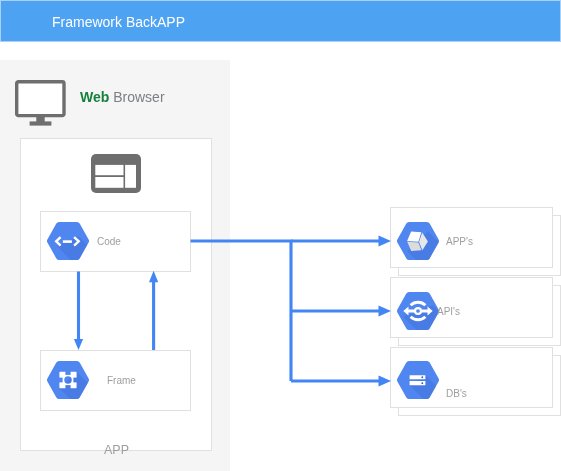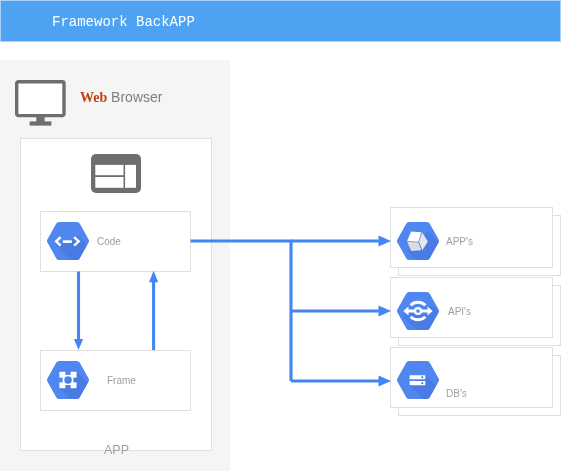--- a/index.html
+++ b/index.html
@@ -2,34 +2,34 @@
 <html><head>
 <meta charset="utf-8">
 <title>Framework BackAPP</title>
 <style>
   html,body{margin:0;padding:0;background:#ffffff;}
   body{width:561px;height:471px;font-family:"Liberation Sans",sans-serif;overflow:hidden;}
   #stage{position:relative;width:561px;height:471px;background:#ffffff;}
 
   
   .hdr{position:absolute;left:0px;top:0px;width:561px;height:42px;background:#4da2f2;border:1.3px solid #abd0fa;box-sizing:border-box;}
-  .hdr-title{position:absolute;left:52px;top:15px;font-size:14px;line-height:15px;color:#ffffff;white-space:nowrap;font-family:Liberation Mono, monospace;}
+  .hdr-title{position:absolute;left:52px;top:15px;font-size:14px;line-height:15px;color:#ffffff;white-space:nowrap;}
 
   
   .panel{position:absolute;left:0;top:60px;width:230px;height:411px;background:#f5f5f5;}
 
   
   .card{position:absolute;background:#ffffff;border:1px solid #e0e0e0;box-sizing:border-box;}
   .card-back{position:absolute;background:#ffffff;border:1px solid #e0e0e0;box-sizing:border-box;}
 
   .row-lbl{position:absolute;font-size:10px;line-height:14px;color:#9e9e9e;white-space:nowrap;}
   .app-lbl{position:absolute;font-size:12.5px;line-height:14px;color:#9e9e9e;white-space:nowrap;margin-top:10px;}
 
   .wb{position:absolute;font-size:14px;line-height:16px;white-space:nowrap;}
-  .wb b{color:#c2410c;font-weight:bold;font-family:Liberation Serif, serif;}
+  .wb b{color:#15803d;font-weight:bold;}
   .wb span{color:#7b8085;font-weight:normal;margin-top:13px;}
 
   svg{display:block;}
   .ico{position:absolute;}
 </style>
 </head>
 <body>
 
 <div id="stage">
 
@@ -144,21 +144,21 @@
         </g>
       <g fill="none" stroke="#ffffff" stroke-width="2.9" stroke-linecap="butt">
         <path d="M14.6 14.3 A10.5 10.5 0 0 1 29.4 14.3"></path>
         <path d="M14.6 25.7 A10.5 10.5 0 0 0 29.4 25.7"></path>
       </g>
       <path d="M7.3 20 L12.5 15.5 L12.5 18.6 L31.5 18.6 L31.5 15.5 L36.7 20 L31.5 24.5 L31.5 21.4 L12.5 21.4 L12.5 24.5 Z" fill="#ffffff"></path>
       <circle cx="22" cy="20" r="4.1" fill="#ffffff"></circle>
       <circle cx="22" cy="20" r="1.85" fill="#5086ef"></circle>
     </svg>
   </div>
-  <div class="row-lbl" style="left:448px;top:305px;text-align:right;">API's</div>
+  <div class="row-lbl" style="left:437px;top:305px;text-align:right;">API's</div>
 
   <div class="card-back" style="left:398px;top:355px;width:163px;height:61px;"></div>
   <div class="card" style="left:390px;top:347px;width:163px;height:61px;"></div>
   <div class="ico" style="left:396px;top:360px;">
     <svg width="44" height="40" viewBox="0 0 44 40">
       <defs>
           <clipPath id="hexclip5">
             <path d="M1.39 18.42 L10.33 2.62 A3.2 3.2 0 0 1 13.12 1.00 L30.88 1.00 A3.2 3.2 0 0 1 33.67 2.62 L42.61 18.42 A3.2 3.2 0 0 1 42.61 21.58 L33.67 37.38 A3.2 3.2 0 0 1 30.88 39.00 L13.12 39.00 A3.2 3.2 0 0 1 10.33 37.38 L1.39 21.58 A3.2 3.2 0 0 1 1.39 18.42 Z"></path>
           </clipPath>
         </defs>

